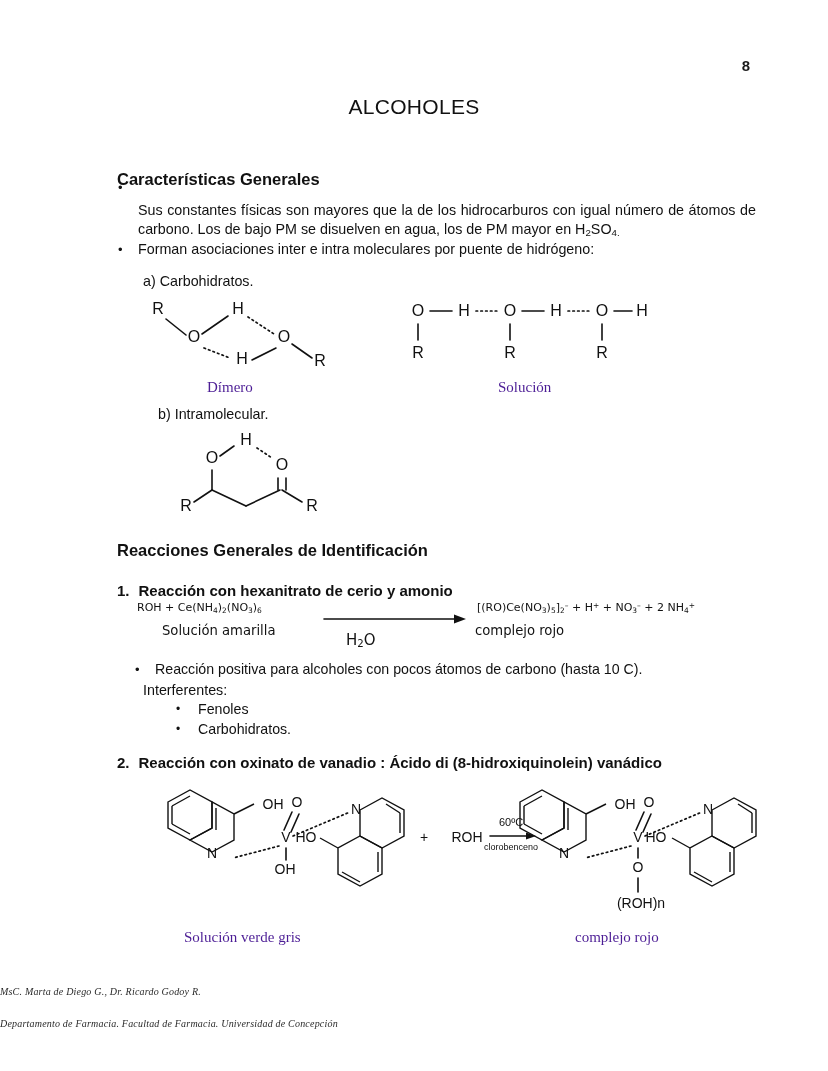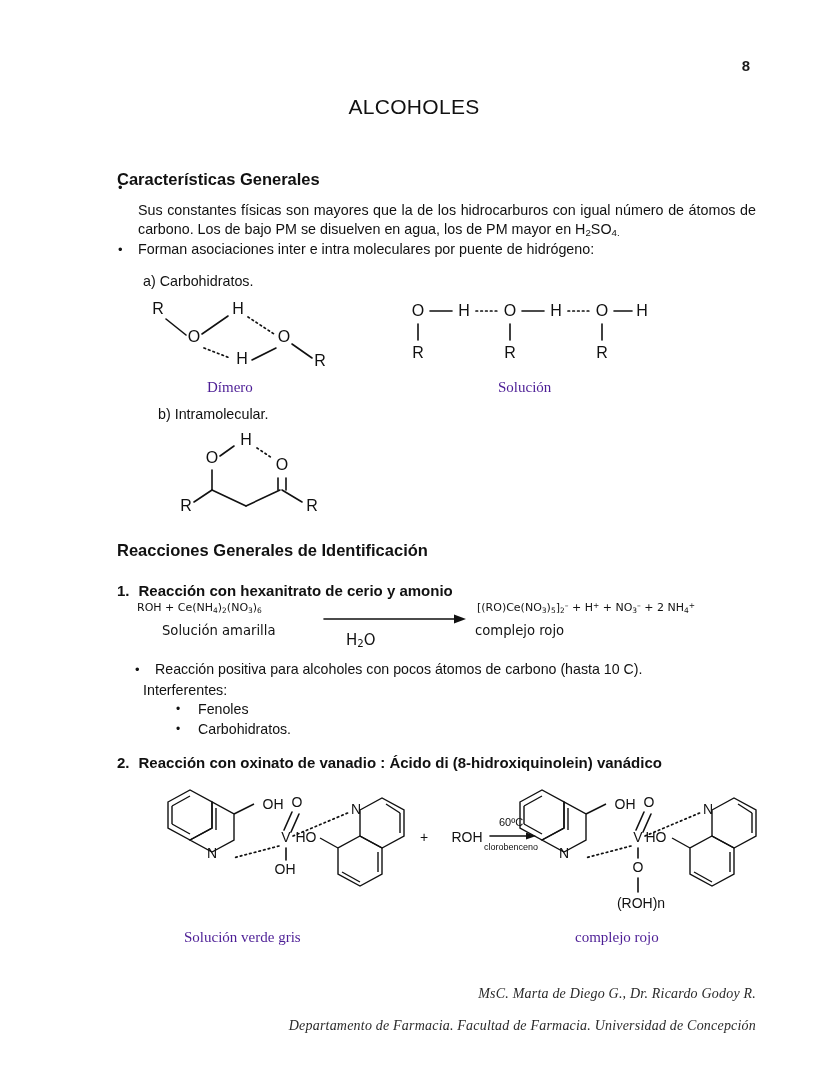--- a/index.html
+++ b/index.html
@@ -90,23 +90,23 @@
   }
   #eq-left { top:0px; left:0px; }
   #eq-right { top:0px; left:340px; }
   #eq-sub-left { top:22px; left:25px; font-size:13.2px; }
   #eq-sub-right { top:22px; left:338px; font-size:13.2px; }
   #eq-h2o { top:30px; left:209px; font-size:15px; }
   #eq-arrow { position:absolute; top:12px; left:187px; width:142px; height:12px; }
 
   
   .footer {
-    position:absolute; left:0; width:756px; text-align:right;
+    position:absolute; left:0; width:756px; text-align:left;
     font-family:"Liberation Serif", serif; font-style:italic;
-    font-size:14px; color:#2a2a2a; letter-spacing:.2px;
+    font-size:10px; color:#2a2a2a; letter-spacing:.2px;
   }
   #foot1 { top: 986px; }
   #foot2 { top: 1001px; margin-top: 17px; }
 
   svg { display:block; overflow: visible; }
   .dg { position:absolute; }
   #dg-dimero { top: 292px; left: 150px; }
   #dg-polimero { top: 292px; left: 408px; }
   #dg-intra  { top: 428px; left: 180px; }
   #dg-vanadio { top: 780px; left: 128px; }

